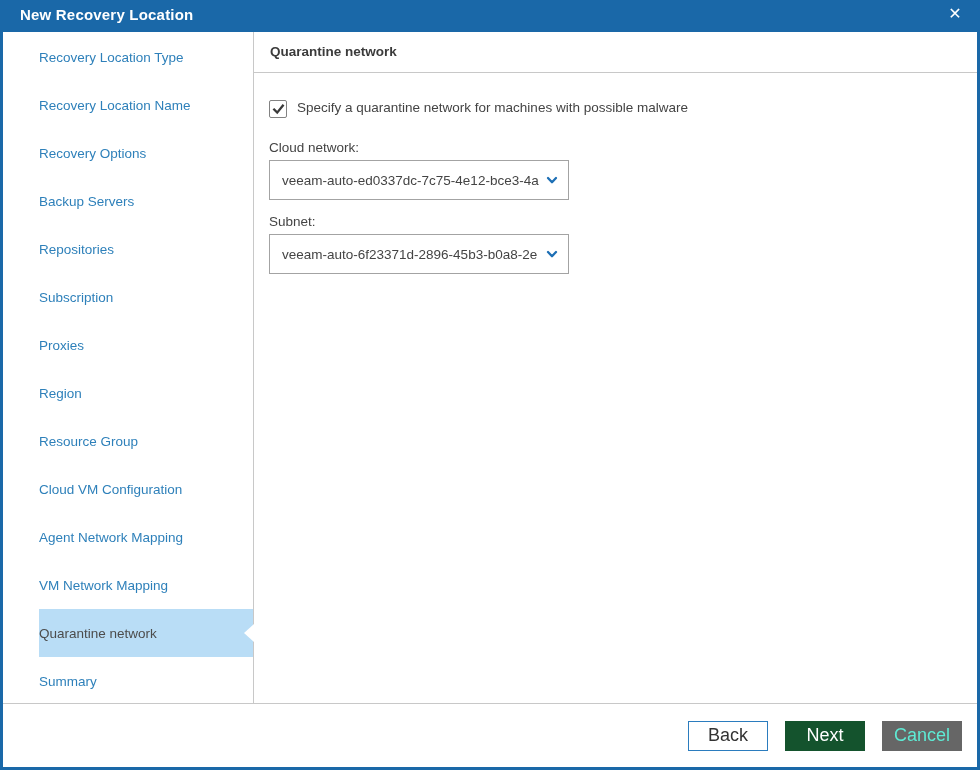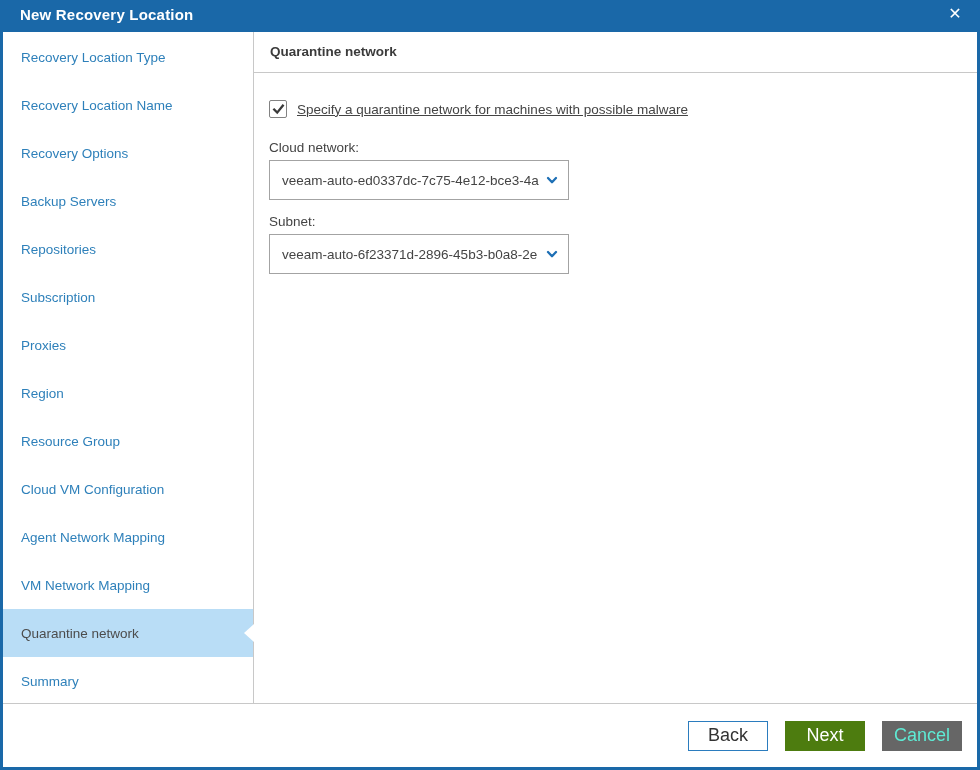--- a/index.html
+++ b/index.html
@@ -37,24 +37,24 @@
   
   .sidebar {
     width: 251px; flex: 0 0 251px;
     border-right: 1px solid #c8c8c8;
     padding-top: 1px;
     background: #fff;
   }
   .sidebar-item {
     height: 48px;
     display: flex; align-items: center;
-    padding-left: 18px;
     color: #2e80ba;
     cursor: pointer;
     position: relative;
+    margin-left: 36px;
   }
   .sidebar-item.selected {
     background: #b9ddf6;
     color: #4c4c4c;
   }
   .sidebar-item.selected::after {
     content: "";
     position: absolute;
     right: -1px; top: 50%; margin-top: -9px;
     width: 0; height: 0;
@@ -67,21 +67,21 @@
   .main { flex: 1 1 auto; display: flex; flex-direction: column; min-width: 0; }
   .main-header {
     padding: 12px 16px 13px 16px;
     border-bottom: 1px solid #c8c8c8;
   }
   .main-header .heading { font-weight: 700; color: #3b3b3b; }
   .main-header .description { margin-top: 8px; color: #555; }
 
   .main-content { flex: 1 1 auto; padding: 27px 15px; }
 
-  .checkbox-row { display: flex; align-items: center; text-decoration: underline; }
+  .checkbox-row { display: flex; align-items: flex-start; }
   .checkbox {
     width: 18px; height: 18px;
     border: 1px solid #828282; border-radius: 2px;
     background: #fff;
     display: flex; align-items: center; justify-content: center;
     cursor: pointer; flex: 0 0 18px;
   }
   .checkbox svg { display: block; }
   .checkbox-label { margin-left: 10px; color: #444; }
 
@@ -115,21 +115,21 @@
   .btn {
     width: 80px; height: 30px;
     display: flex; align-items: center; justify-content: center;
     font-size: 18px;
     cursor: pointer;
     margin-left: 17px;
     border: none;
     font-family: "Liberation Sans", sans-serif;
   }
   .btn.secondary { background: #fff; border: 1px solid #2b7cbe; color: #333; }
-  .btn.primary   { background: #4d7c0f; color: #fff; }
+  .btn.primary   { background: #14532d; color: #fff; }
   .btn.gray      { background: #666666; color: #5eead4; }
 </style>
 </head>
 <body>
 
 <div class="dialog">
 
   <div class="titlebar">
     <span class="title">New Recovery Location</span>
     <span class="close-btn">✕</span>

